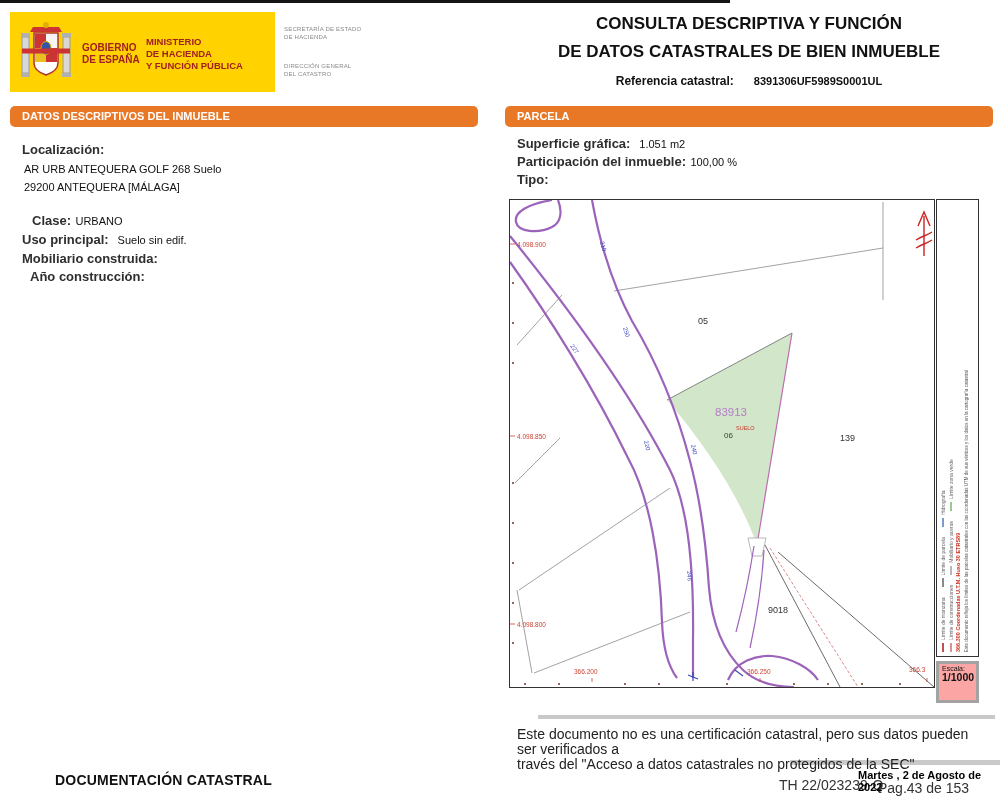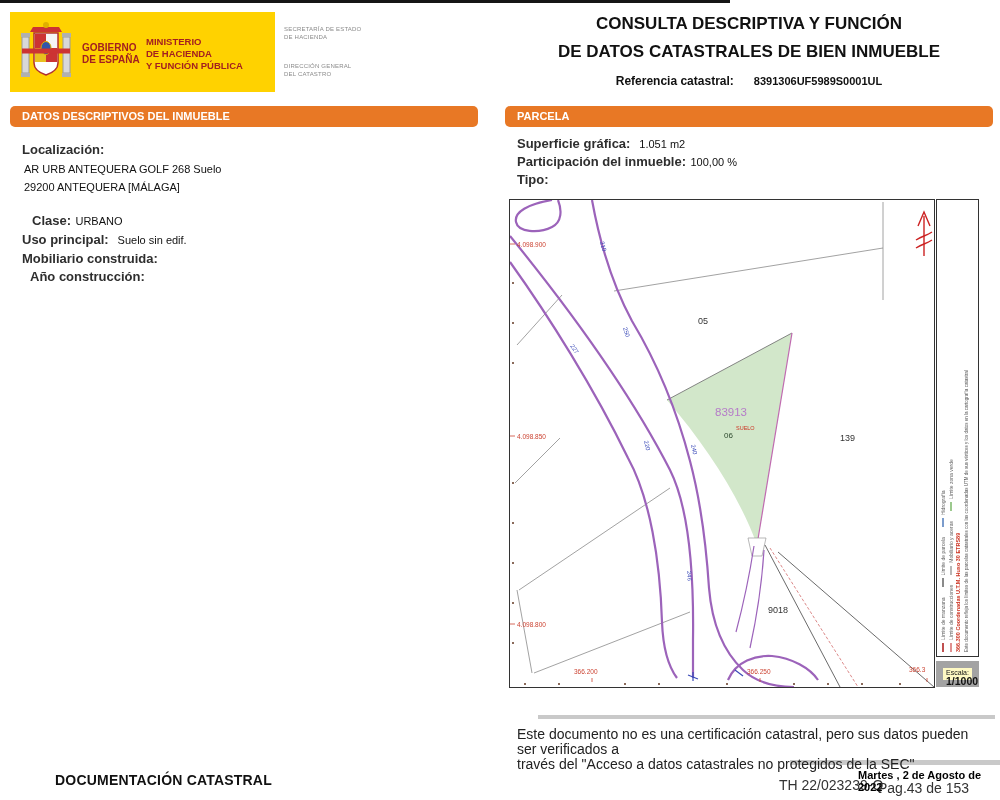--- a/index.html
+++ b/index.html
@@ -25,22 +25,22 @@
   
   #map-box{left:509px;top:199px;width:424px;height:487px;border:1px solid #333;background:#fff;}
   #legend-strip{left:936px;top:199px;width:43px;height:458px;border:1px solid #333;box-sizing:border-box;background:#fff;}
   #legend-rot{position:absolute;left:2px;top:452px;width:450px;height:38px;
               transform:rotate(-90deg);transform-origin:0 0;}
   .leg-row{display:flex;gap:10px;align-items:center;font-size:5px;color:#666;height:8px;}
   .leg-item{display:flex;align-items:center;gap:3px;white-space:nowrap;}
   .swatch{display:inline-block;width:9px;height:2px;}
   .leg-coords{font-size:5.5px;font-weight:bold;color:#cc3322;height:9px;white-space:nowrap;}
   .leg-fine{font-size:4.5px;color:#555;white-space:nowrap;}
-  #escala-box{left:936px;top:661px;width:43px;height:26px;border:7px solid #a3a3a3;box-sizing:border-box;
-              background:#fef9c3;padding:1px 3px;}
+  #escala-box{left:936px;top:661px;width:43px;height:42px;border:3px solid #a3a3a3;box-sizing:border-box;
+              background:#fca5a5;padding:1px 3px;}
   .esc-l{font-size:7px;color:#111;}
   .esc-v{font-size:10.5px;font-weight:bold;color:#111;line-height:11px;}
   
   #disclaimer{left:517px;top:727px;width:470px;font-size:14px;color:#222;line-height:15px;}
   #doc-title{left:55px;top:772px;font-size:14px;font-weight:bold;color:#111;letter-spacing:.2px;}
   .foot-small{font-size:14px;color:#333;}
   .foot-date{font-size:11px;font-weight:bold;color:#000;}
   .shadow{background:#c9c9c9;}
 </style>
 </head>

